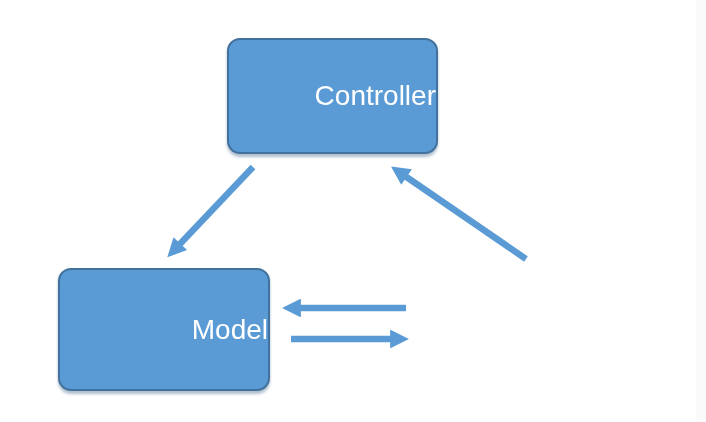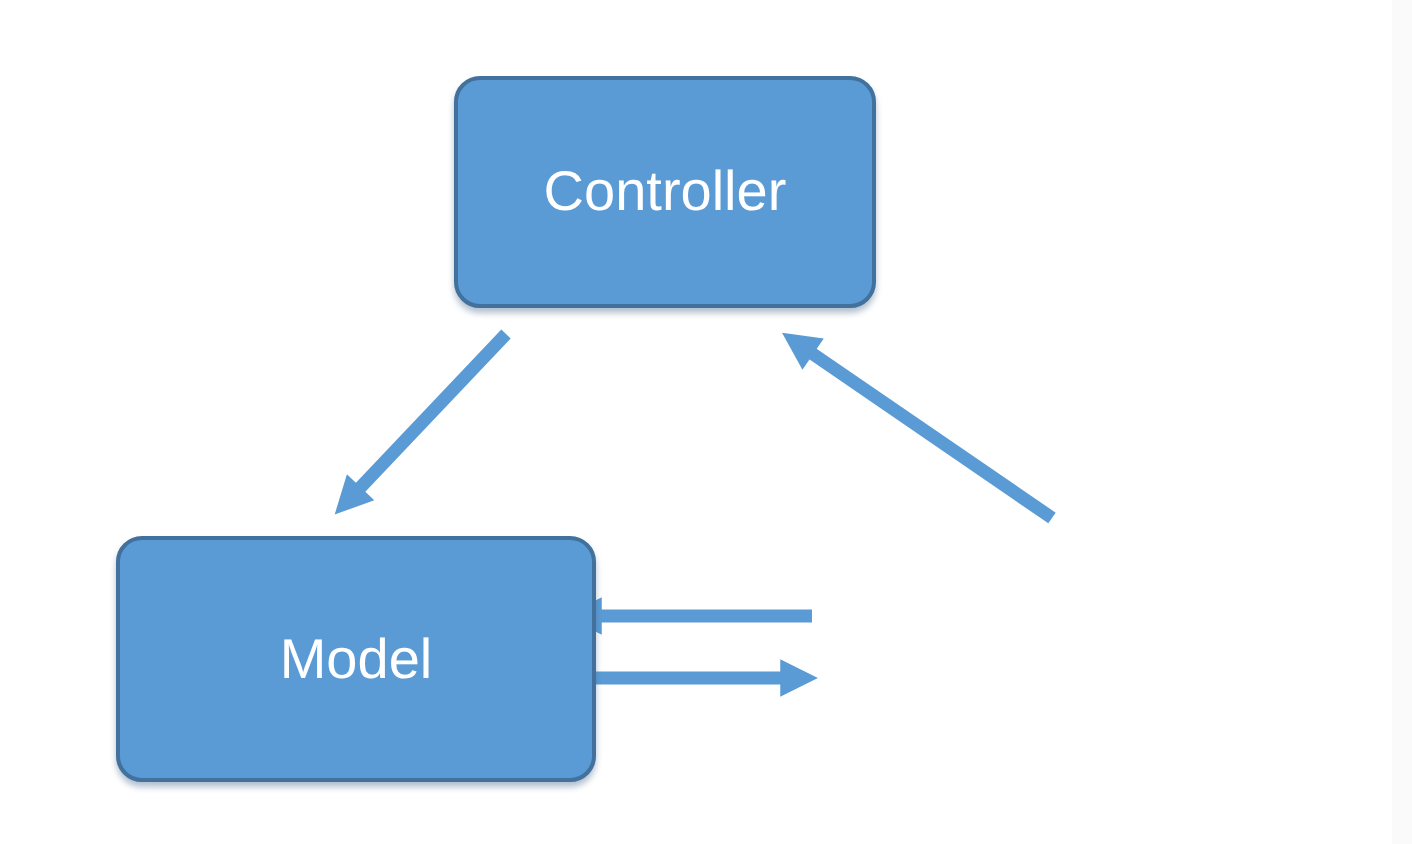--- a/index.html
+++ b/index.html
@@ -34,31 +34,31 @@
     width: 706px; height: 422px;
   }
   svg.edges line {
     stroke: var(--arrow);
     stroke-width: 6.5;
   }
   .node {
     position: absolute;
     display: flex;
     align-items: center;
-    justify-content: center;
+    justify-content: flex-end;
     background: var(--node-fill);
     border: 2.5px solid var(--node-border);
     border-radius: 13px;
     box-shadow: 0 2.5px 3px rgba(60, 95, 135, 0.40);
     color: var(--label);
     font-size: 28px;
     line-height: 1;
   }
   .node-controller { left: 227px; top: 38px;  width: 211px; height: 116px; }
-  .node-model      { left: 58px;  top: 268px; width: 240px; height: 123px; }
+  .node-model      { left: 58px;  top: 268px; width: 212px; height: 123px; }
   .node-view       { left: 419px; top: 270px; width: 216px; height: 120px; }
 </style>
 </head>
 <body>
 
 <div class="canvas">
 
   <div class="edge-strip"></div>
 
   <svg class="edges" viewBox="0 0 706 422" aria-hidden="true">

